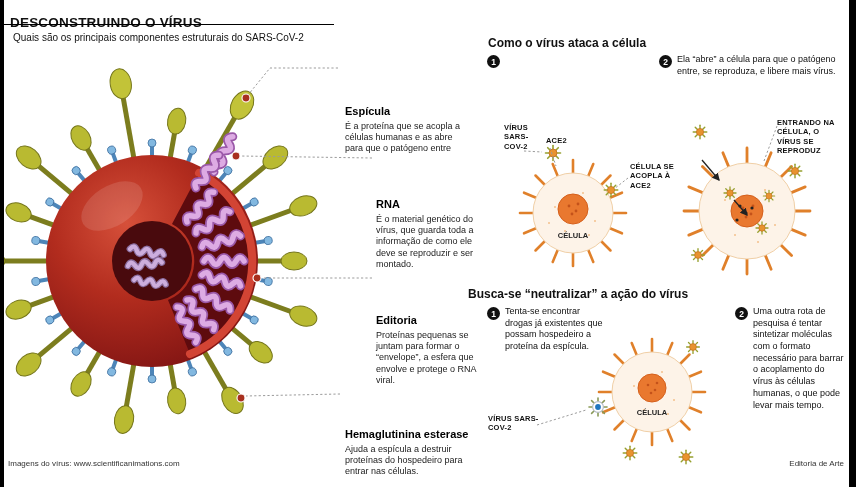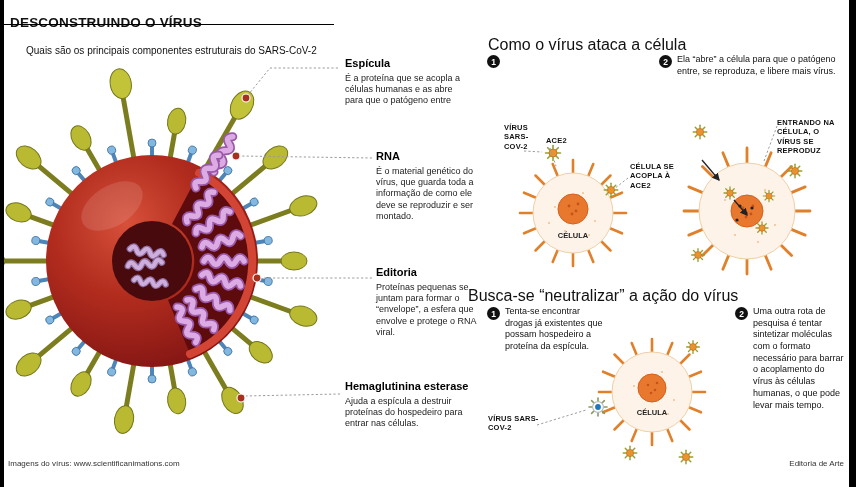--- a/index.html
+++ b/index.html
@@ -4,23 +4,23 @@
 <style>
   html,body{margin:0;padding:0;background:#e8e8e8;}
   .page{position:relative;width:856px;height:487px;background:#fff;overflow:hidden;
         font-family:"Liberation Sans",sans-serif;color:#111;}
   .edge{position:absolute;top:0;bottom:0;background:#000;}
   .edge.l{left:0;width:4px;}
   .edge.r{right:0;width:7px;}
   .title{position:absolute;left:10px;top:6px;font-size:13.5px;font-weight:800;letter-spacing:.2px;}
   .rule{position:absolute;left:4px;top:24px;width:330px;height:1px;background:#000;}
   .subtitle{position:absolute;left:10px;top:29px;font-size:10px;}
-  .vlabel{position:absolute;font-size:9px;line-height:1.25;color:#222;}
+  .vlabel{position:absolute;font-size:9px;line-height:1.25;color:#222;margin-top:48px;}
   .vlabel h3{margin:0 0 2px 0;font-size:11px;font-weight:800;color:#000;}
-  .sec-heading{position:absolute;font-size:16px;font-weight:400;text-align:right;}
+  .sec-heading{position:absolute;font-size:12px;font-weight:700;text-align:right;}
   .stepnum{position:absolute;width:13px;height:13px;border-radius:50%;background:#111;color:#fff;
            font-size:8.5px;font-weight:700;display:flex;align-items:center;justify-content:center;}
   .step{position:absolute;font-size:9px;line-height:1.3;}
   .tinylabel{position:absolute;font-size:7.5px;font-weight:800;line-height:1.25;letter-spacing:.2px;}
   .credit{position:absolute;top:459px;font-size:8px;color:#333;}
   svg{position:absolute;}
   .dash{stroke:#9b9b9b;stroke-width:1;stroke-dasharray:2.2 2.2;fill:none;}
   .dot{fill:#a8301f;stroke:#fff;stroke-width:1.1;}
   .coil-u{stroke:#9a58a8;stroke-width:9;fill:none;stroke-linecap:round;}
   .coil-o{stroke:#ddabe3;stroke-width:5.5;fill:none;stroke-linecap:round;}
@@ -342,21 +342,21 @@
       <use href="#vicon" transform="translate(213,317) scale(0.85)"></use>
     </g>
     <line class="dash" x1="57" y1="395" x2="106" y2="380"></line>
   </svg>
 
   <div class="edge l"></div>
   <div class="edge r"></div>
 
   <h1 class="title">DESCONSTRUINDO O VÍRUS</h1>
   <div class="rule"></div>
-  <p class="subtitle" style="margin:16px">Quais são os principais componentes estruturais do SARS-CoV-2</p>
+  <p class="subtitle" style="margin:3px">Quais são os principais componentes estruturais do SARS-CoV-2</p>
 
   <div class="vlabel" style="left:345px;top:57px;width:120px">
     <h3>Espícula</h3>
     <div>É a proteína que se acopla a células humanas e as abre para que o patógeno entre</div>
   </div>
   <div class="vlabel" style="left:376px;top:150px;width:100px">
     <h3>RNA</h3>
     <div>É o material genético do vírus, que guarda toda a informação de como ele deve se reproduzir e ser montado.</div>
   </div>
   <div class="vlabel" style="left:376px;top:266px;width:102px">

